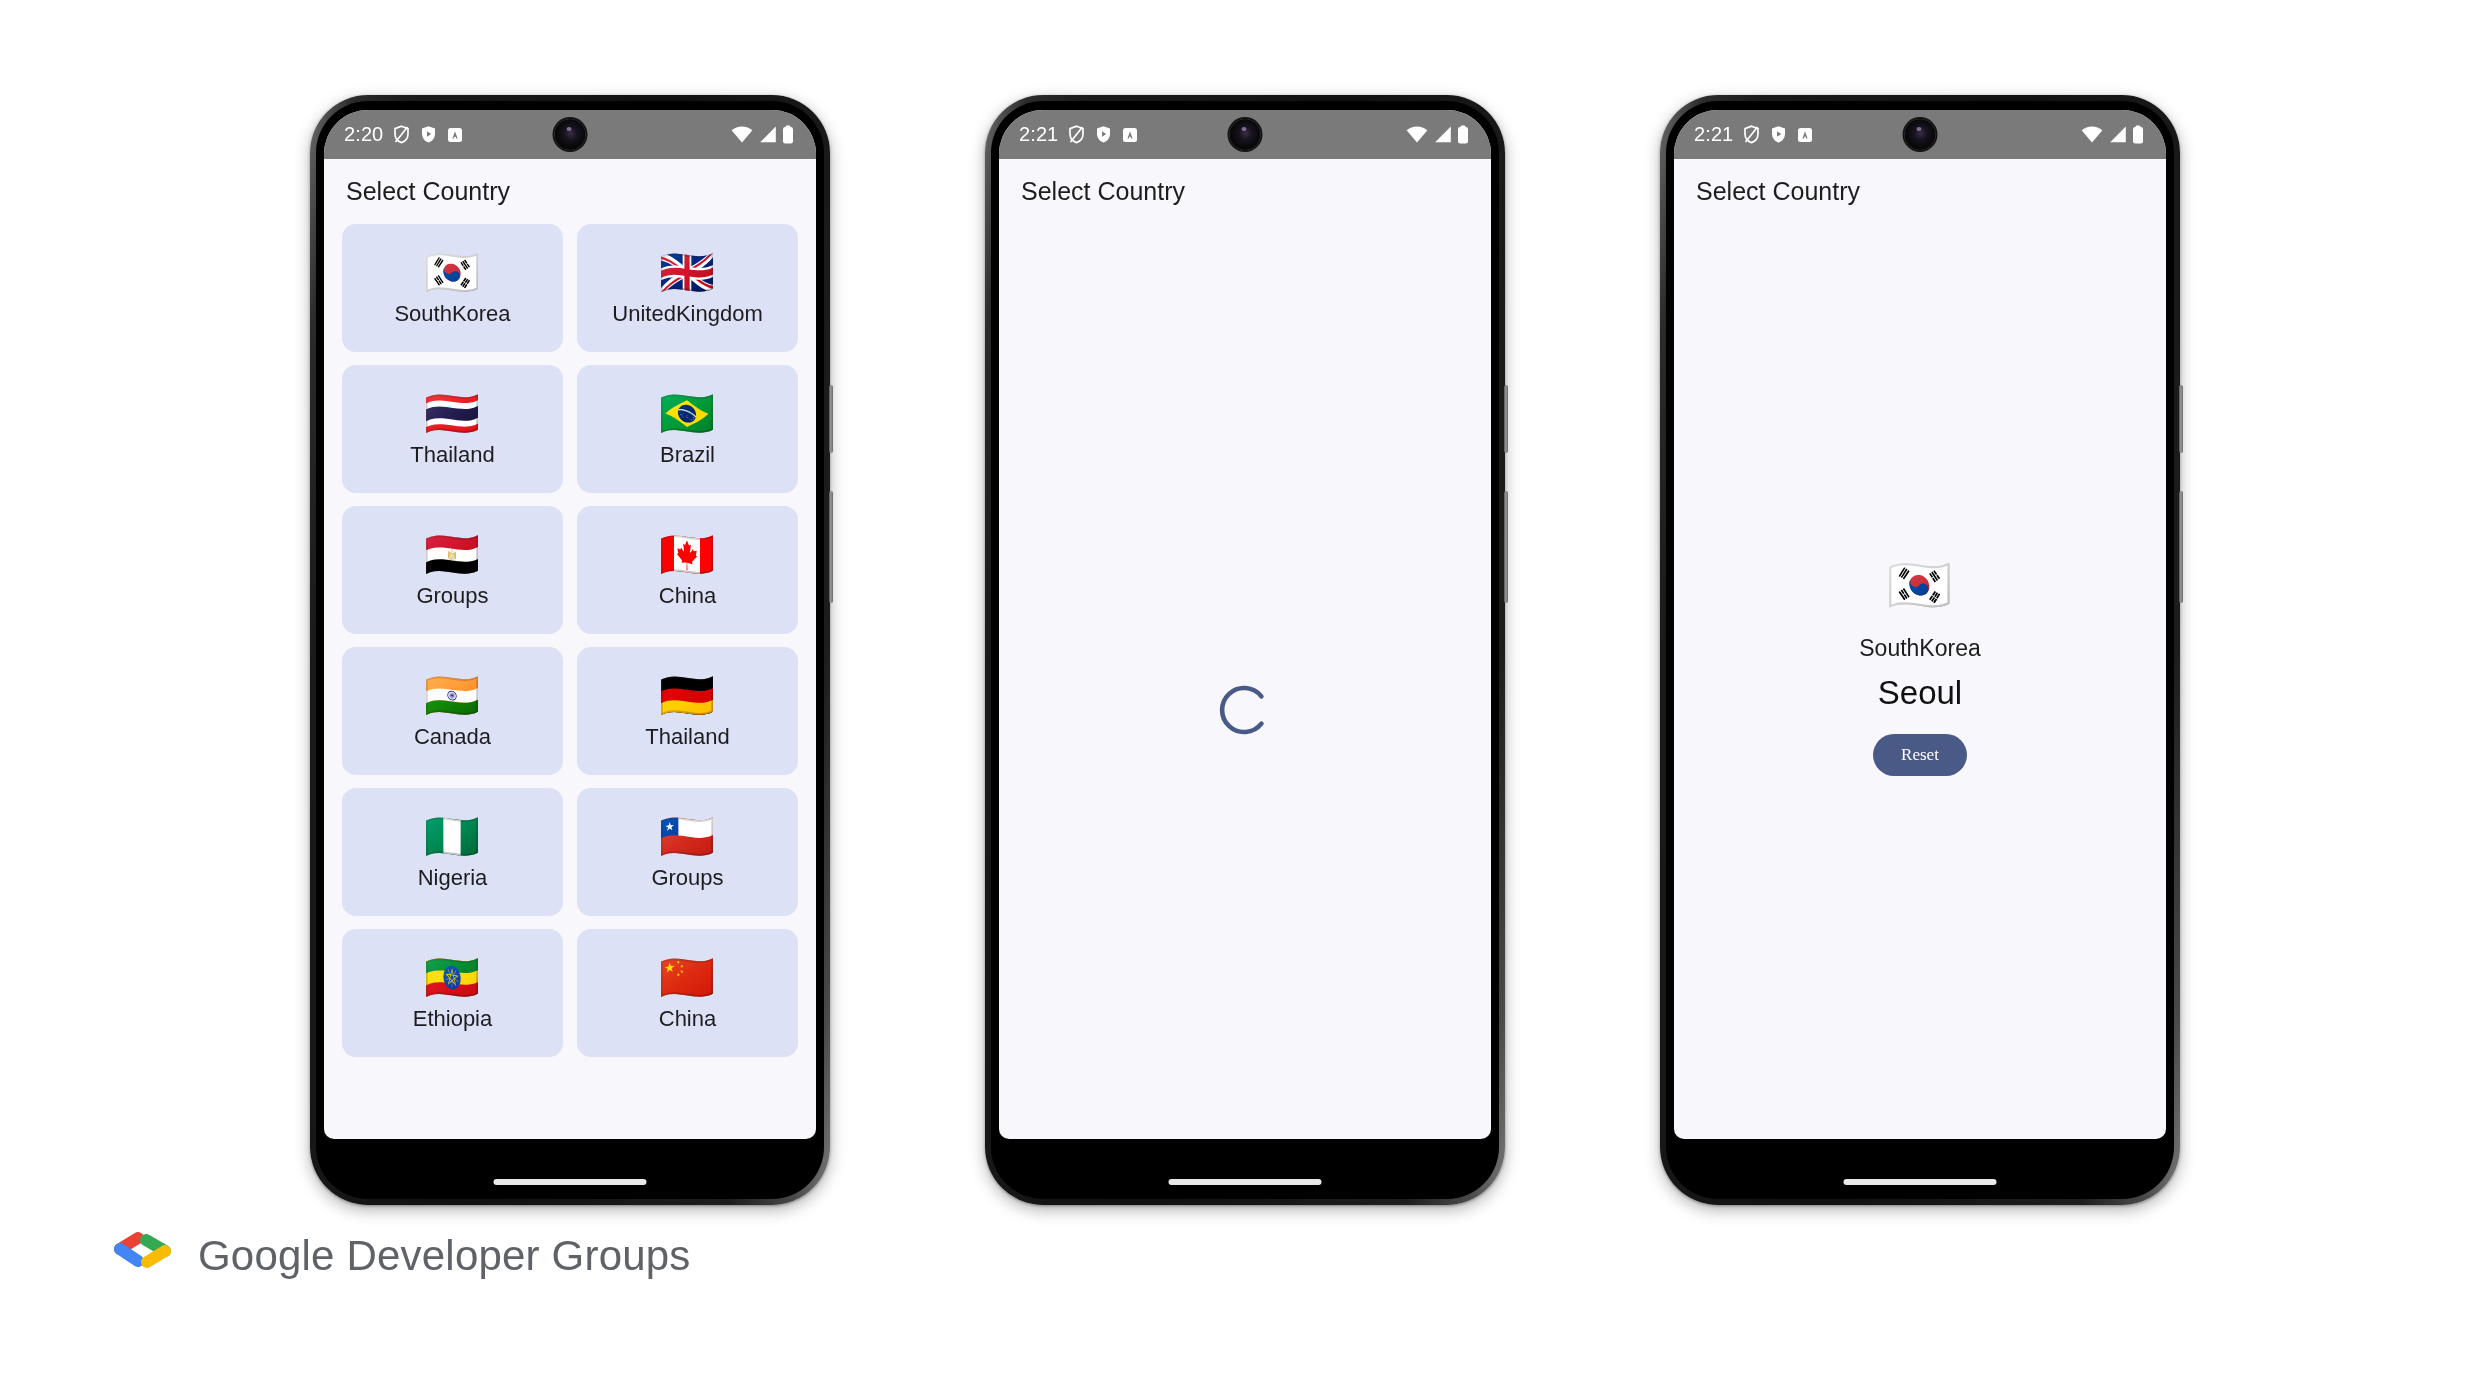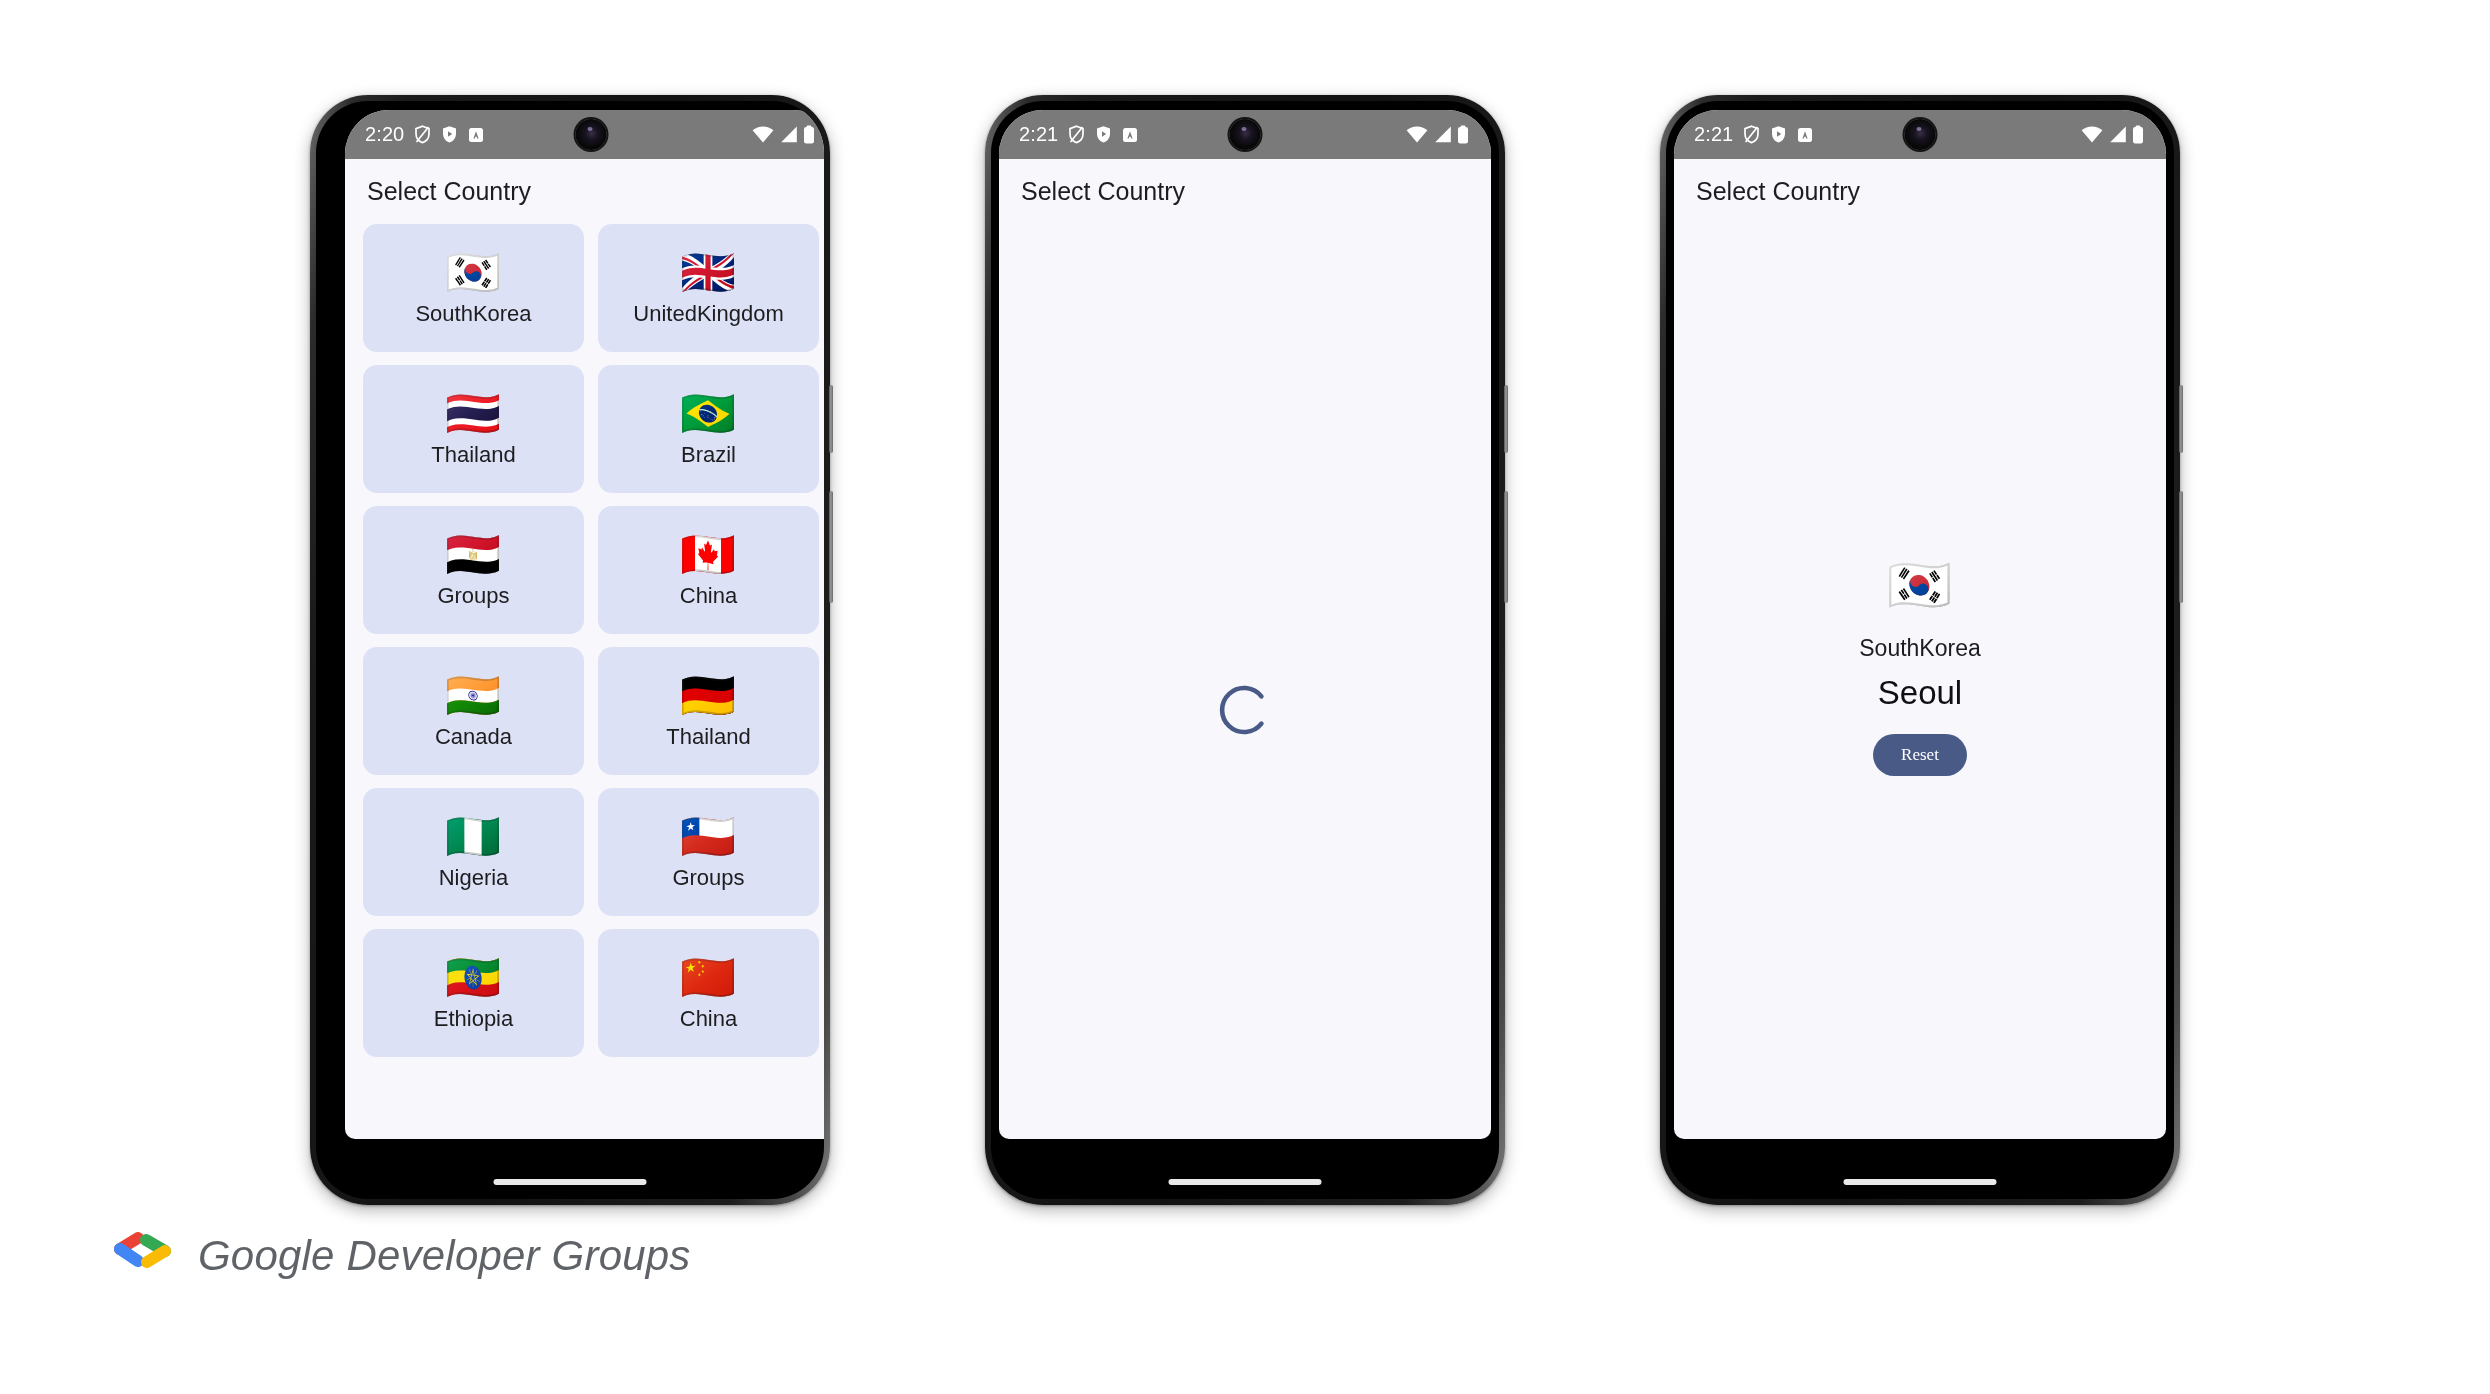--- a/index.html
+++ b/index.html
@@ -204,39 +204,38 @@
   }
 
   
   .footer {
     position: absolute;
     left: 108px;
     bottom: 112px;
     display: flex;
     align-items: center;
     gap: 22px;
-    font-style: italic;
   }
   .footer-text {
     font-size: 42px;
     color: #5f6368;
     font-family: "Liberation Sans", sans-serif;
     letter-spacing: .2px;
   }
 </style>
 </head>
 <body>
 
 <div class="phones">
 
   <div class="phone">
     <div class="side-btn power"></div>
     <div class="side-btn volume"></div>
     <div class="phone-inner">
-      <div class="screen" style="background: rgb(247, 247, 252); margin-left: 21px;">
+      <div class="screen" style="background: rgb(247, 247, 252);">
 
         <div class="statusbar" style="background: rgb(122, 122, 122);">
           <div class="sb-left">
             <span class="sb-time">2:20</span>
             <span>
               <svg class="ic" width="17" height="19" viewBox="0 0 17 19">
                   <path d="M8.5 1.2 15 3.6v5.1c0 4.3-2.8 7.6-6.5 8.9C4.8 16.3 2 13 2 8.7V3.6z" fill="none" stroke="#fff" stroke-width="1.7"></path>
                   <line x1="2.5" y1="17" x2="14.5" y2="2" stroke="#fff" stroke-width="1.7"></line>
                 </svg>
             </span>

